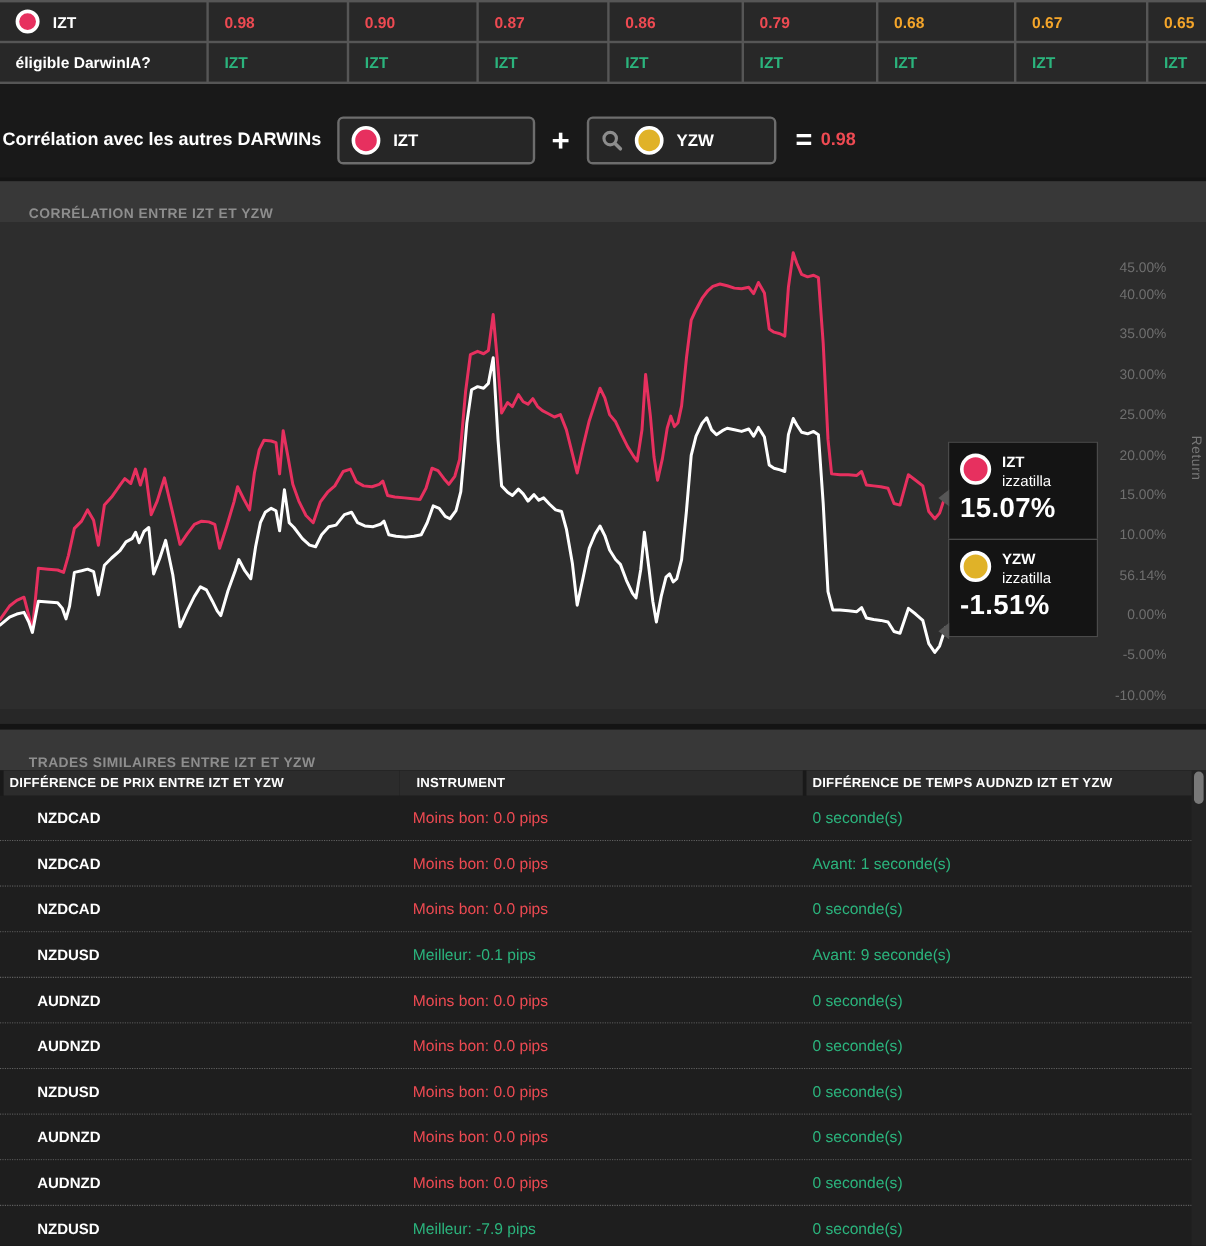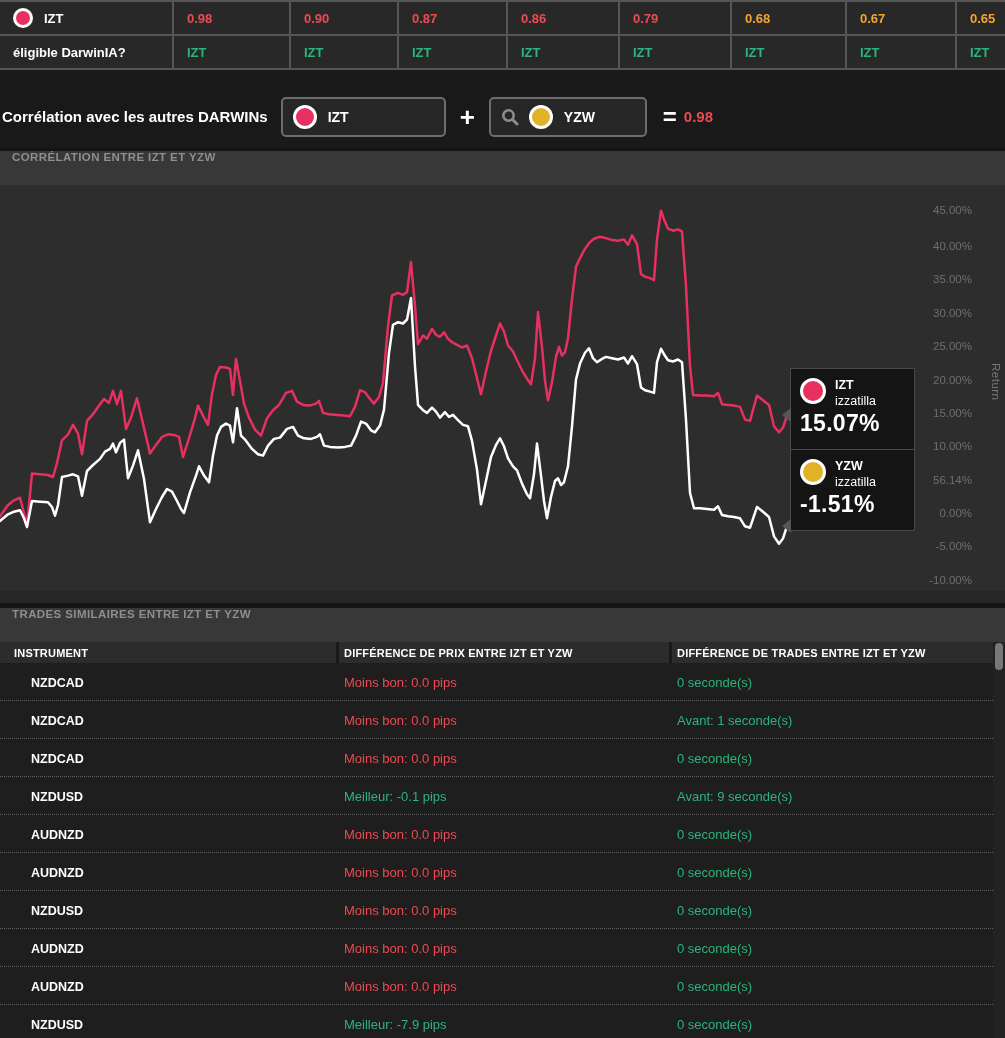--- a/index.html
+++ b/index.html
@@ -27,21 +27,21 @@
   .sel-box.b2{width:158px;}
   .sel-dot{width:24px;height:24px;border-radius:50%;border:3px solid #fff;box-sizing:border-box;margin-right:11px;flex:0 0 auto;}
   .dot-pink{background:var(--pink);}
   .dot-yellow{background:var(--yellow);}
   .sel-code{font-size:14px;font-weight:bold;color:#fff;}
   .op{color:#fff;font-weight:bold;font-size:26px;padding:0 14px;line-height:1;}
   .op.eq{font-size:24px;letter-spacing:-1px;padding:0 8px 0 16px;}
   .result{font-size:15px;font-weight:bold;color:var(--red);}
   .mag{width:18px;height:18px;margin-right:10px;flex:0 0 auto;}
   
-  .section-bar{height:34px;background:#383838;color:#8e8e8e;font-size:11.5px;font-weight:bold;letter-spacing:.4px;display:flex;align-items:flex-start;padding-left:12px;}
+  .section-bar{height:34px;background:#383838;color:#8e8e8e;font-size:11.5px;font-weight:bold;letter-spacing:.4px;display:flex;align-items:flex-end;padding-left:24px;}
   .gap3{height:3px;background:#141414;}
   .gap5{height:5px;background:#141414;}
   
   .chart-wrap{position:relative;height:418px;background:#2d2d2d;}
   .chart-svg{position:absolute;left:0;top:0;}
   .xband{position:absolute;left:0;bottom:0;height:12px;width:100%;background:#272727;}
   .ytick{position:absolute;right:33px;transform:translateY(-50%);color:#6f6f6f;font-size:11.5px;}
   .return-label{position:absolute;right:3px;top:178px;writing-mode:vertical-rl;color:#787878;font-size:11.5px;letter-spacing:.5px;}
   .tip{position:absolute;left:790px;top:183px;width:125px;}
   .tip-box{height:82px;background:#141414;border:1px solid #4a4a4a;box-sizing:border-box;padding:9px 0 0 9px;}
@@ -160,21 +160,21 @@
   <span>CORRÉLATION ENTRE IZT ET YZW</span>
 </div>
 
 <div class="chart-wrap">
   <svg class="chart-svg" id="chart-svg" width="930" height="412" viewBox="0 0 930 412">
       <polyline points="0,331.3 8,320.0 14,315.3 20,312.7 24,328.0 27,340.0 32,288.6 40,289.3 48,290.0 53,292.0 57,278.0 62,255.3 68,249.3 73,239.9 78,248.6 82,269.3 87,235.9 93,229.2 100,219.2 104,213.9 109,217.9 113,205.9 117,219.2 121,205.9 126,243.9 131,232.6 137,213.2 143,238.6 150,268.6 156,259.9 162,251.9 168,249.3 174,249.9 179,251.9 183,271.9 189,253.3 195,233.2 198,220.6 203,230.6 208,239.9 212,209.2 216,189.9 220,181.9 226,182.5 230,183.9 233,209.9 236,173.9 240,195.9 244,218.6 249,232.6 255,244.6 261,250.6 267,233.2 273,225.2 279,219.9 286,207.9 292,205.9 297,216.6 303,219.9 310,220.6 316,218.6 319,215.9 323,227.9 329,229.2 337,229.9 344,230.6 350,231.2 355,221.9 360,205.2 365,207.2 370,213.9 374,218.6 379,211.9 383,197.9 388,141.2 392,110.5 398,107.8 403,109.8 407,107.1 411,77.1 415,121.1 418,159.2 423,150.5 427,153.8 432,143.8 436,149.8 440,151.8 444,147.2 448,153.8 452,157.2 457,159.8 462,162.5 467,160.5 472,173.2 477,193.2 481,209.2 486,186.5 491,165.8 496,150.5 500,138.5 504,146.5 508,160.5 513,166.5 518,177.2 523,187.2 528,195.2 531,199.2 535,173.2 538,127.1 542,161.8 545,195.9 548,215.2 552,197.2 556,171.9 559,161.8 562,170.5 565,167.2 568,153.2 572,113.8 576,81.8 580,73.1 585,63.7 590,57.1 594,53.7 600,51.7 606,53.1 612,55.1 618,55.7 624,54.4 628,59.7 632,50.4 637,59.1 641,89.1 645,91.8 650,93.1 654,95.1 657,54.4 661,25.7 664,34.4 668,43.7 673,45.7 678,44.4 682,46.4 686,101.1 690,181.2 693,209.9 700,210.6 707,210.6 714,211.2 718,207.9 722,219.2 728,219.9 734,220.6 740,221.9 745,234.6 750,235.9 757,210.6 763,215.2 769,219.9 774,241.3 779,247.3 783,242.6 788,227.4" fill="none" stroke="#e7305f" stroke-width="2.5" stroke-linejoin="round" stroke-linecap="round"></polyline>
       <polyline points="0,336.0 8,329.3 14,326.7 20,325.3 24,333.3 27,342.0 32,316.0 40,316.7 48,317.3 52,322.0 55,330.7 58,320.0 62,292.0 68,290.6 73,289.3 78,291.3 82,310.7 87,286.0 93,280.0 100,273.9 105,266.6 110,263.9 113,258.6 116,267.3 120,257.9 124,254.6 128,293.3 133,280.6 138,265.3 144,294.0 150,337.3 156,324.0 162,312.0 167,304.0 172,306.6 177,316.0 181,324.0 184,328.0 190,307.3 196,290.6 199,281.3 204,290.6 209,297.3 213,270.6 217,250.6 221,241.9 226,238.6 230,240.6 233,257.3 237,223.2 241,250.6 245,254.6 252,263.9 258,269.3 263,270.6 268,260.6 274,253.9 280,252.6 287,243.9 293,241.9 298,250.6 304,253.3 311,253.9 317,251.9 320,249.3 324,260.6 330,261.9 338,262.6 345,261.9 351,260.6 356,250.6 361,236.6 366,238.6 371,245.3 375,247.3 380,240.6 384,224.6 389,167.8 393,139.8 398,137.2 403,138.5 407,134.5 411,113.1 415,181.2 418,219.9 423,225.2 427,227.9 432,222.6 436,226.6 440,232.6 445,227.2 449,231.9 453,229.9 458,235.2 463,239.9 468,241.3 472,255.9 477,284.6 481,319.3 486,296.0 491,271.9 496,259.9 500,253.3 504,261.3 508,273.3 513,281.3 517,285.3 522,298.6 527,309.3 530,313.3 534,289.3 537,258.6 541,290.6 544,316.0 547,333.3 551,312.0 555,296.0 558,293.3 561,300.0 564,297.3 568,281.3 572,241.3 576,194.5 580,178.5 585,167.8 589,163.2 593,173.2 597,177.2 602,173.9 606,171.9 612,173.2 618,174.5 624,172.5 628,178.5 632,171.2 637,179.2 641,202.5 645,205.2 650,206.6 654,207.9 657,177.2 661,163.8 664,169.2 668,175.2 673,176.5 678,174.5 682,177.2 686,234.6 690,308.0 694,323.3 700,323.3 707,324.0 714,324.7 718,321.3 722,330.0 728,331.3 734,332.0 740,333.3 745,341.3 750,342.7 757,322.0 763,326.7 769,332.0 774,351.4 779,358.7 783,353.4 788,338.1" fill="none" stroke="#ffffff" stroke-width="2.5" stroke-linejoin="round" stroke-linecap="round"></polyline>
     </svg>
   <div class="xband"></div>
   <div id="yticks">
-      <div class="ytick" style="top: 25px;">45.00%</div>
+      <div class="ytick" style="top: 39px;">45.00%</div>
       <div class="ytick" style="top: 61.08px;">40.00%</div>
       <div class="ytick" style="top: 94.445px; margin-left: 16px;">35.00%</div>
       <div class="ytick" style="top: 127.81px;">30.00%</div>
       <div class="ytick" style="top: 161.175px;">25.00%</div>
       <div class="ytick" style="top: 194.54px;">20.00%</div>
       <div class="ytick" style="top: 227.905px;">15.00%</div>
       <div class="ytick" style="top: 261.27px;">10.00%</div>
       <div class="ytick" style="top: 294.635px;">56.14%</div>
       <div class="ytick" style="top: 328px;">0.00%</div>
       <div class="ytick" style="top: 361.365px;">-5.00%</div>
@@ -208,23 +208,23 @@
 </div>
 
 <div class="gap5"></div>
 
 <div class="section-bar">
   <span>TRADES SIMILAIRES ENTRE IZT ET YZW</span>
 </div>
 
 <div class="trades">
   <div class="thead" id="thead">
+      <div class="thcell c2">DIFFÉRENCE DE PRIX ENTRE IZT ET YZW</div>
       <div class="thcell c1">INSTRUMENT</div>
-      <div class="thcell c2">DIFFÉRENCE DE PRIX ENTRE IZT ET YZW</div>
-      <div class="thcell c3">DIFFÉRENCE DE TRADES ENTRE IZT ET YZW</div>
+      <div class="thcell c3">DIFFÉRENCE DE TEMPS AUDNZD IZT ET YZW</div>
     </div>
   <div class="tbody" id="tbody">
       <div class="trow">
         <div class="c1"><span class="instr">NZDCAD</span></div>
         <div class="c2"><span class="pval tone-red">Moins bon: 0.0 pips</span></div>
         <div class="c3"><span class="tval tone-green">0 seconde(s)</span></div>
       </div>
       <div class="trow">
         <div class="c1"><span class="instr">NZDCAD</span></div>
         <div class="c2"><span class="pval tone-red">Moins bon: 0.0 pips</span></div>

